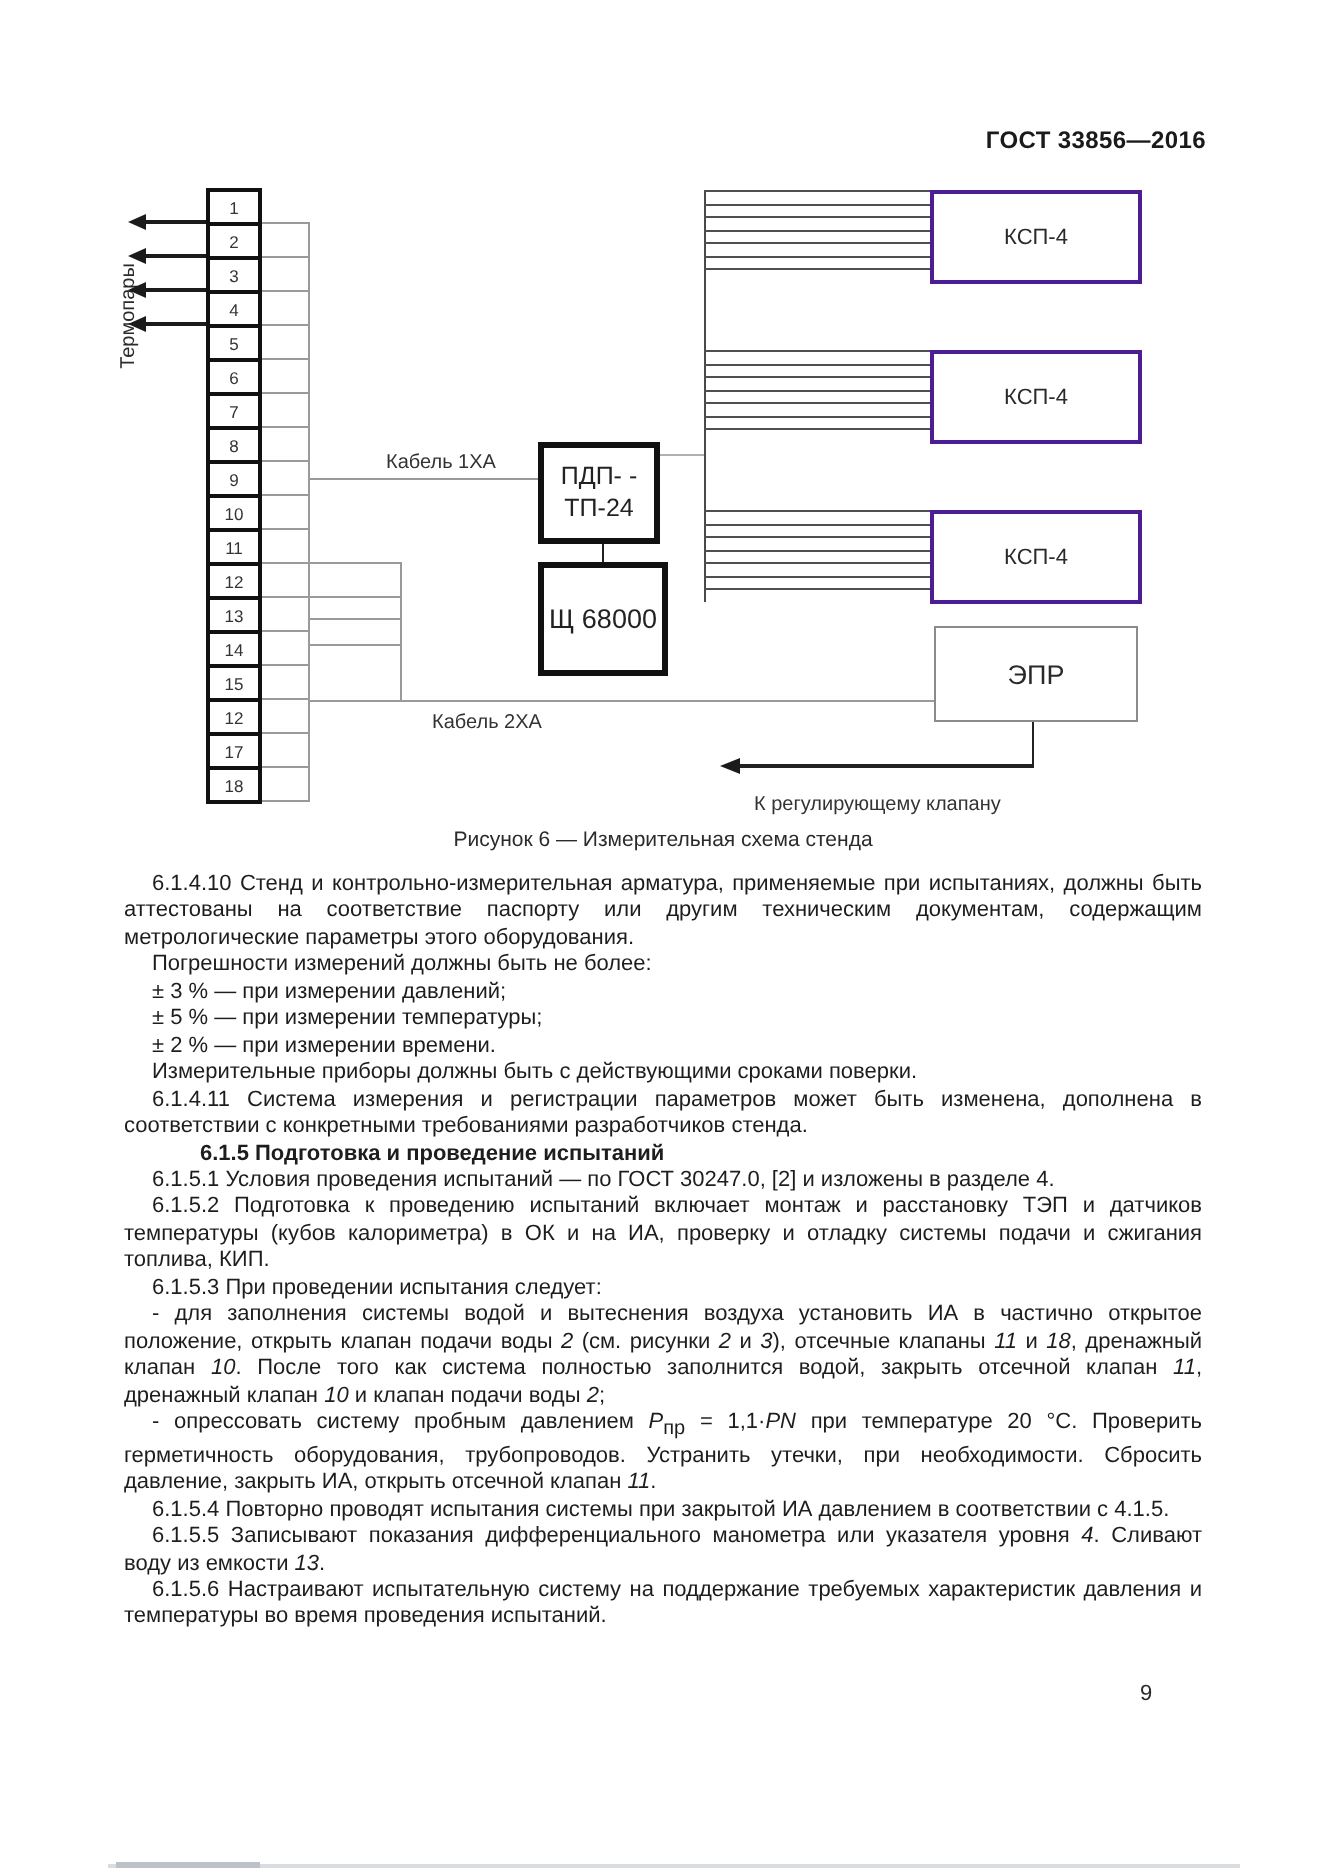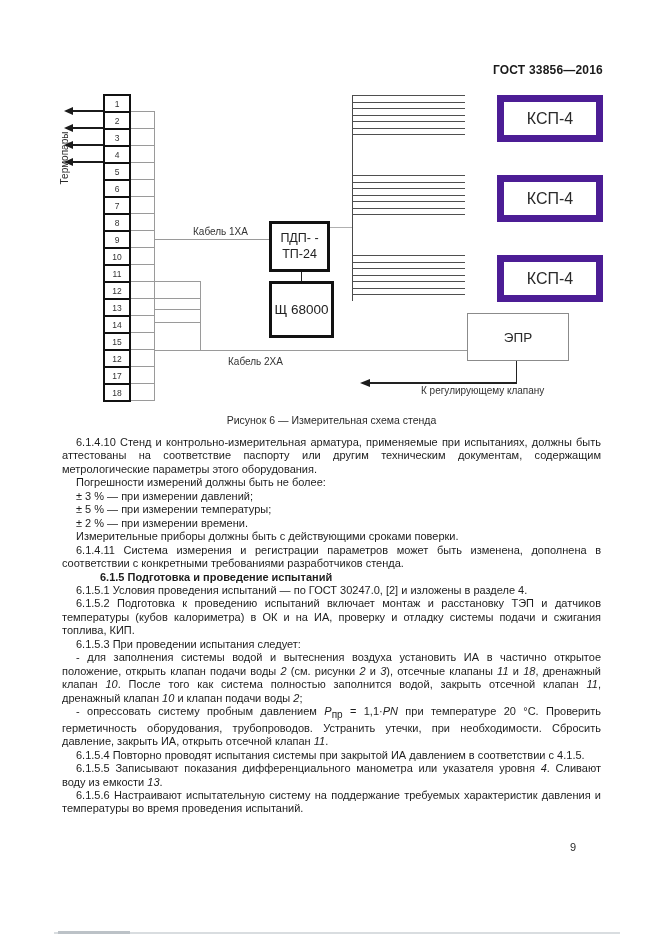--- a/index.html
+++ b/index.html
@@ -31,21 +31,21 @@
   .vline{position:absolute;width:1px;background:#9a9a9a;}
   .dark{background:#4a4a4a;}
   .black{background:#222;}
   .arrow-left{position:absolute;display:flex;align-items:center;height:9px;}
   .arrow-head{width:0;height:0;border-top:4px solid transparent;border-bottom:4px solid transparent;border-right:9px solid #1b1b1b;}
   .arrow-shaft{width:30px;height:2px;background:#1b1b1b;}
   .wire-label{position:absolute;font-size:10px;color:#333;white-space:nowrap;}
   .box{position:absolute;box-sizing:border-box;background:#fff;display:flex;align-items:center;justify-content:center;text-align:center;}
   .pdp-box{left:269px;top:221px;width:61px;height:51px;border:3px solid #111;font-size:12.5px;line-height:1.25;color:#222;flex-direction:column;z-index:3;}
   .shch-box{left:269px;top:281px;width:65px;height:57px;border:3px solid #111;font-size:13.5px;color:#222;z-index:3;}
-  .ksp-box{width:106px;height:47px;border:7px solid #4c1d95;font-size:16px;color:#2a2a2a;z-index:3;margin-left:32px;}
+  .ksp-box{width:106px;height:47px;border:2px solid #4c1d95;font-size:11px;color:#2a2a2a;z-index:3;}
   .epr-box{left:467px;top:313px;width:102px;height:48px;border:1px solid #8b8b8b;font-size:13.5px;color:#2a2a2a;z-index:3;}
   .ribbon{background:#4f4f4f;}
   
   .caption{position:absolute;left:62px;top:414px;width:539px;text-align:center;font-size:10.5px;color:#2b2b2b;}
   .body-text{position:absolute;left:62px;top:436px;width:539px;font-size:11px;line-height:13.45px;color:#1d1d1d;text-align:justify;}
   .body-text p{margin:0;text-indent:14px;}
   .it{font-style:italic;}
   .bd{font-weight:bold;padding-left:24px;}
   .sb{vertical-align:sub;font-size:10px;}
   .page-number{position:absolute;left:570px;top:841px;font-size:11px;color:#2a2a2a;}
@@ -89,21 +89,21 @@
     <div class="hline" style="left:154px;top:239px;width:115px;"></div>
     <div class="wire-label" style="left:193px;top:226px;">Кабель 1ХА</div>
 
     <div class="hline" style="left:154px;top:281px;width:46px;"></div>
     <div class="hline" style="left:154px;top:298px;width:46px;"></div>
     <div class="hline" style="left:154px;top:309px;width:46px;"></div>
     <div class="hline" style="left:154px;top:322px;width:46px;"></div>
     <div class="vline" style="left:200px;top:281px;height:69px;"></div>
 
     <div class="hline" style="left:154px;top:350px;width:313px;"></div>
-    <div class="wire-label" style="left:228px;top:356px;">Кабель 2ХА</div>
+    <div class="wire-label" style="left:216px;top:356px;">Кабель 2ХА</div>
 
     <div class="box pdp-box">
       <span>ПДП- -</span>
       <span>ТП-24</span>
     </div>
 
     <div class="box shch-box">
       <span>Щ 68000</span>
     </div>
 
@@ -113,21 +113,21 @@
 
     <div class="vline dark" style="left:352px;top:95px;height:206px;"></div>
 
     <div class="box epr-box">
       <span>ЭПР</span>
     </div>
 
     <div class="vline black" style="left:516px;top:361px;height:21px;"></div>
     <div class="hline black" style="left:369px;top:382px;width:148px;height:2px;"></div>
     <div class="abs" style="left:360px;top:379px;width:0;height:0;border-top:4px solid transparent;border-bottom:4px solid transparent;border-right:10px solid #1b1b1b;"></div>
-    <div class="wire-label" style="left:377px;top:385px;margin-left:44px;">К регулирующему клапану</div>
+    <div class="wire-label" style="left:377px;top:397px;">К регулирующему клапану</div>
   <div class="hline" style="left: 131px; top: 111px; width: 23px;"></div>
       <div class="hline" style="left: 131px; top: 128px; width: 23px;"></div>
       <div class="hline" style="left: 131px; top: 145px; width: 23px;"></div>
       <div class="hline" style="left: 131px; top: 162px; width: 23px;"></div>
       <div class="hline" style="left: 131px; top: 179px; width: 23px;"></div>
       <div class="hline" style="left: 131px; top: 196px; width: 23px;"></div>
       <div class="hline" style="left: 131px; top: 213px; width: 23px;"></div>
       <div class="hline" style="left: 131px; top: 230px; width: 23px;"></div>
       <div class="hline" style="left: 131px; top: 247px; width: 23px;"></div>
       <div class="hline" style="left: 131px; top: 264px; width: 23px;"></div>

